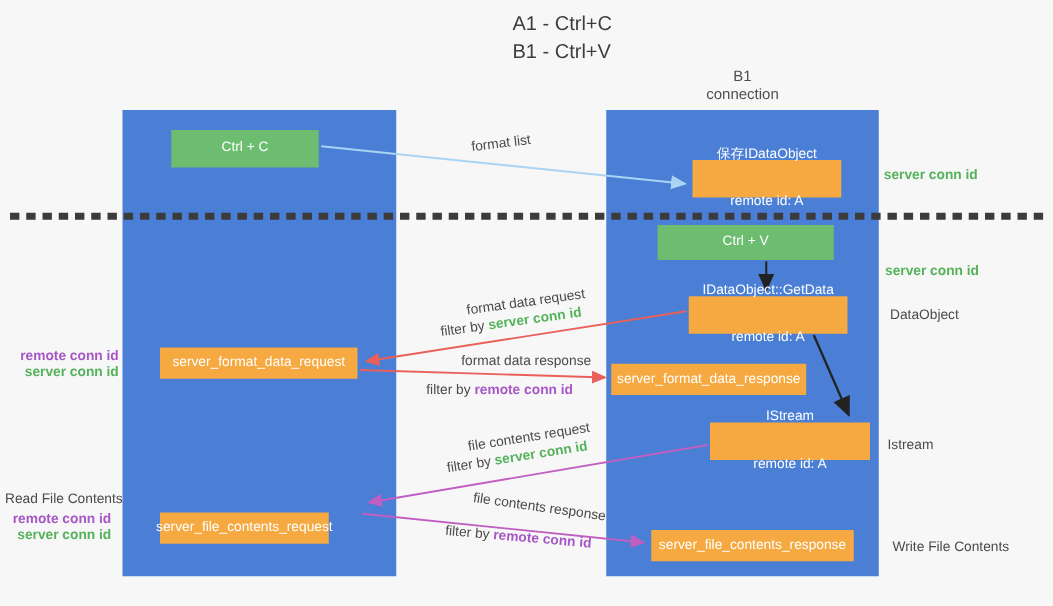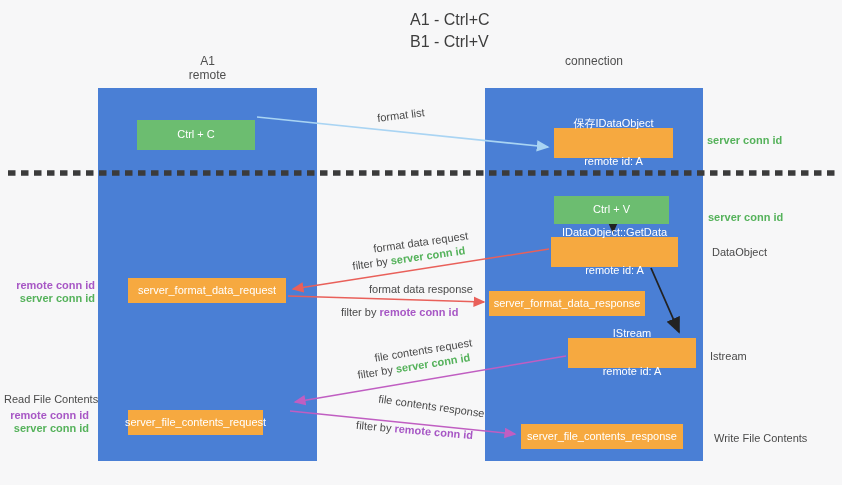--- a/index.html
+++ b/index.html
@@ -13,21 +13,21 @@
   .lane-left  { left:98px;  width:219px; }
   .lane-right { left:485px; width:218px; }
   .lane-header { position:absolute; top:54px; text-align:center; font-size:12px; color:#4f4f4f; line-height:1.2; }
   .lh-left  { left:98px;  width:219px; }
   .lh-right { left:485px; width:218px; }
   .arrow-layer { position:absolute; left:0; top:0; pointer-events:none; }
   .box {
     position:absolute; display:flex; flex-direction:column; align-items:center; justify-content:center;
     color:#fff; text-align:center; font-size:11px; line-height:1.25; white-space:nowrap;
   }
-  .green  { background:#6cbd70;margin-top:16px; }
+  .green  { background:#6cbd70; }
   .orange { background:#f6a940;gap:24px; }
   .ann { position:absolute; font-size:11px; line-height:1.2; white-space:nowrap; }
   .right-ann { text-align:left; }
   .left-ann  { text-align:right; }
   .g { color:#55b25b; font-weight:bold; }
   .p { color:#a757c5; font-weight:bold; }
   .gray { color:#4a4a4a; font-weight:normal; }
   .elbl { position:absolute; font-size:11px; color:#4a4a4a; white-space:nowrap; }
   .r-m7 { transform:rotate(-7deg); }
   .r-m8 { transform:rotate(-8deg); }
@@ -38,25 +38,22 @@
 </head>
 <body>
 
 <div class="canvas">
 
   <div class="title">
     <div>A1 - Ctrl+C</div>
     <div>B1 - Ctrl+V</div>
   </div>
 
-  <div class="lane-header lh-left">
-    <div>A1</div>
-    <div>remote</div>
-  </div>
   <div class="lane-header lh-right">
+    <div>B1</div>
     <div>connection</div>
   </div>
 
   <div class="lane lane-left"></div>
   <div class="lane lane-right"></div>
 
   <svg class="arrow-layer" width="842" height="485">
     <defs>
       <marker id="m-blue" markerWidth="9" markerHeight="8" refX="7" refY="3.5" orient="auto">
         <path d="M0,0 L8,3.5 L0,7 z" fill="#a9d4f3"></path>
@@ -85,21 +82,21 @@
 
   <div class="box green" style="left:137px; top:104px; width:118px; height:30px;">
     <span>Ctrl + C</span>
   </div>
 
   <div class="box orange" style="left:554px; top:128px; width:119px; height:30px;">
     <span>保存IDataObject</span>
     <span>remote id: A</span>
   </div>
 
-  <div class="box green" style="left:554px; top:180px; width:115px; height:28px;">
+  <div class="box green" style="left:526px; top:180px; width:141px; height:28px;">
     <span>Ctrl + V</span>
   </div>
 
   <div class="box orange" style="left:551px; top:237px; width:127px; height:30px;">
     <span>IDataObject::GetData</span>
     <span>remote id: A</span>
   </div>
 
   <div class="box orange" style="left:489px; top:291px; width:156px; height:25px;">
     <span>server_format_data_response</span>

